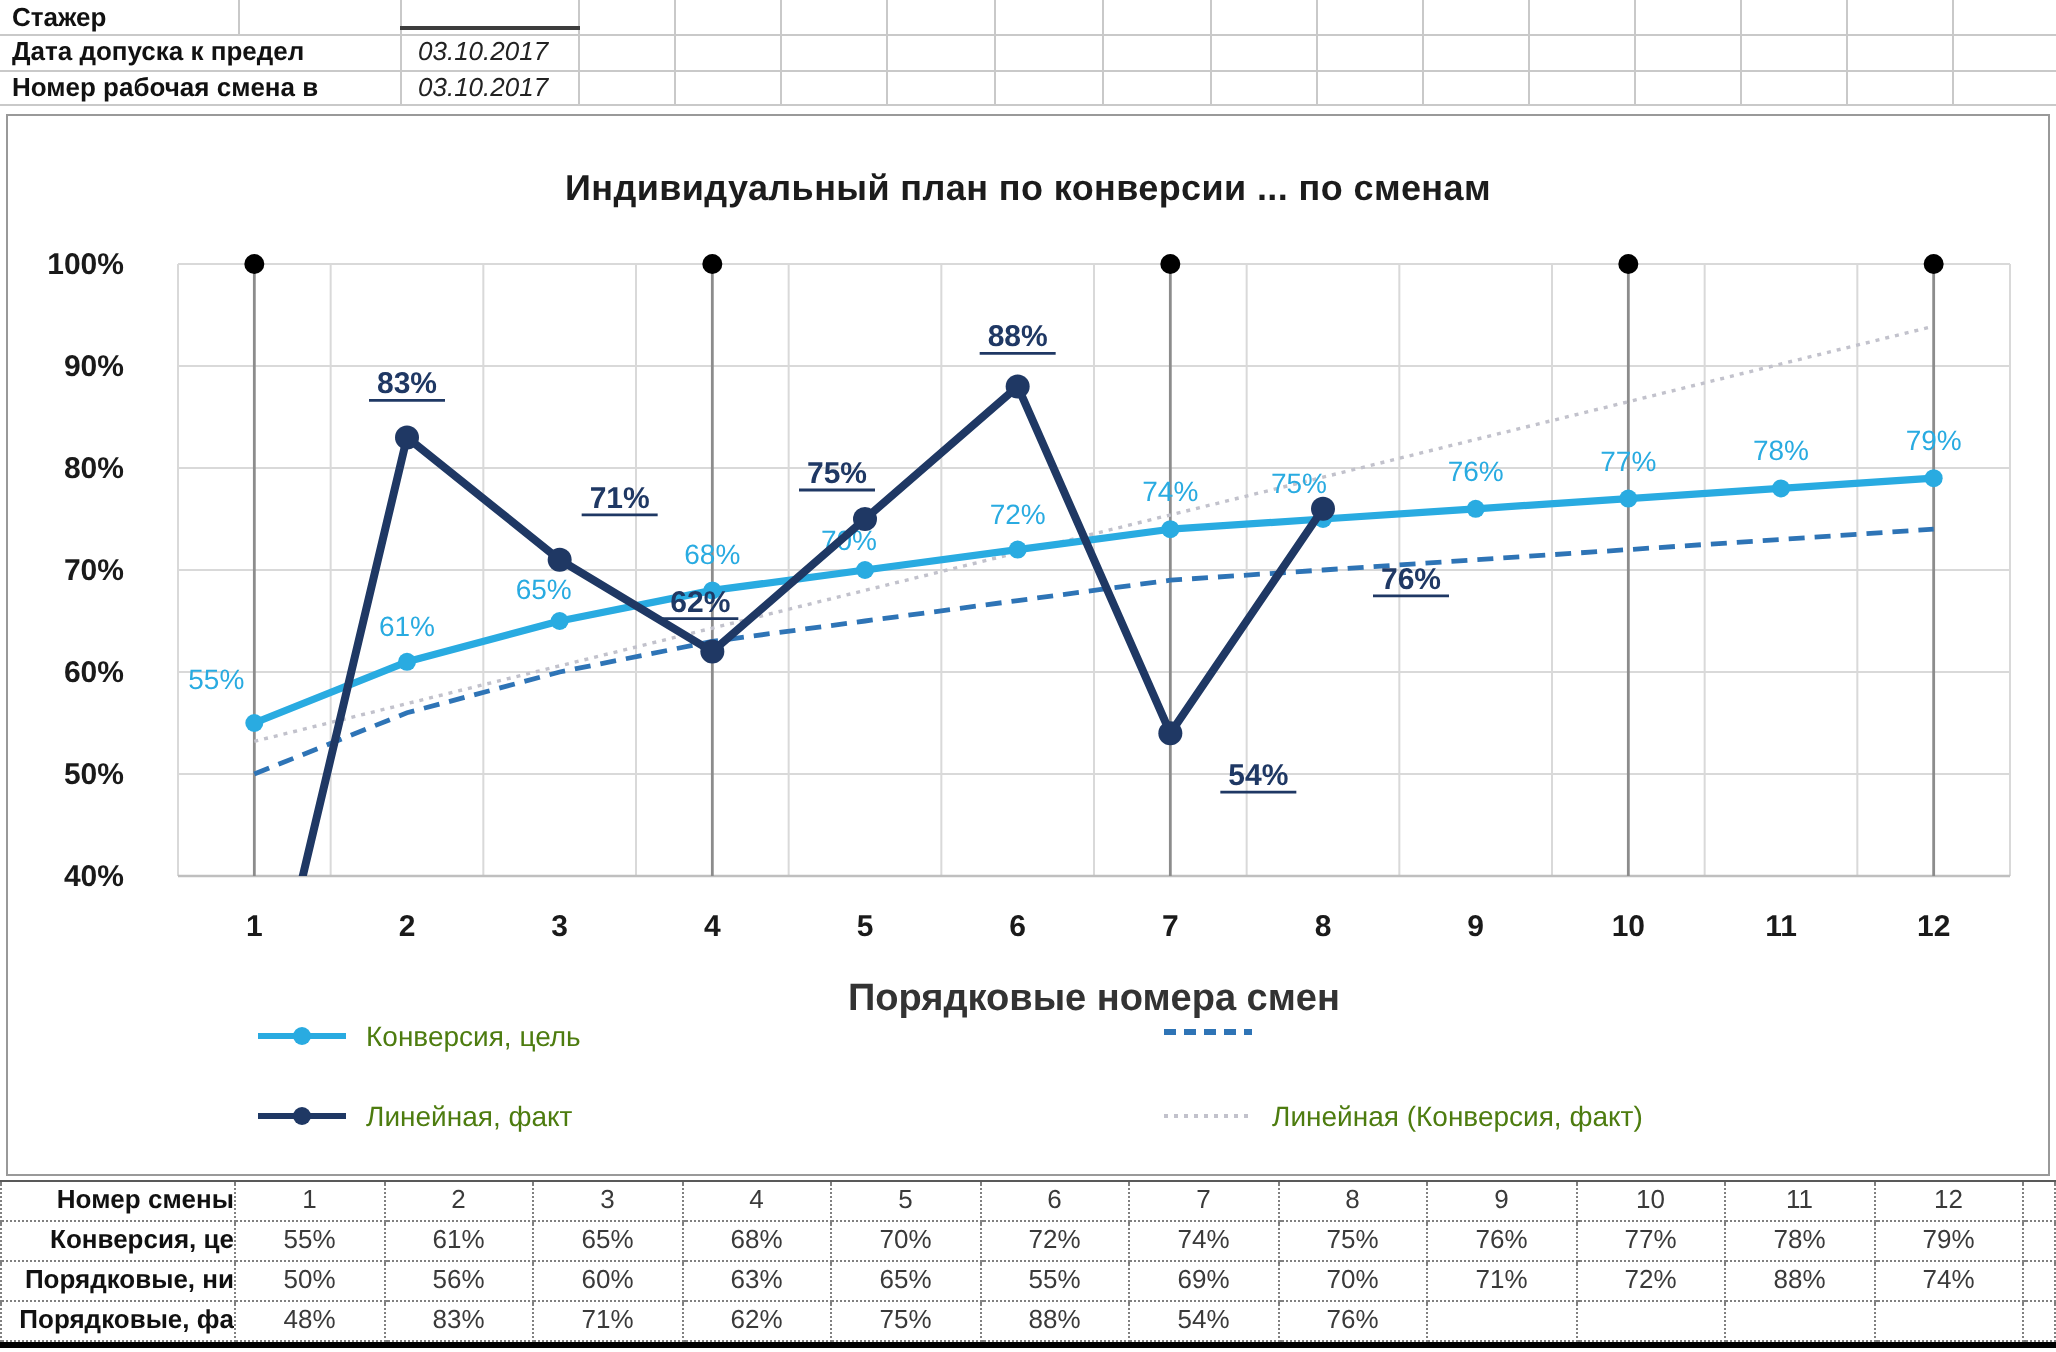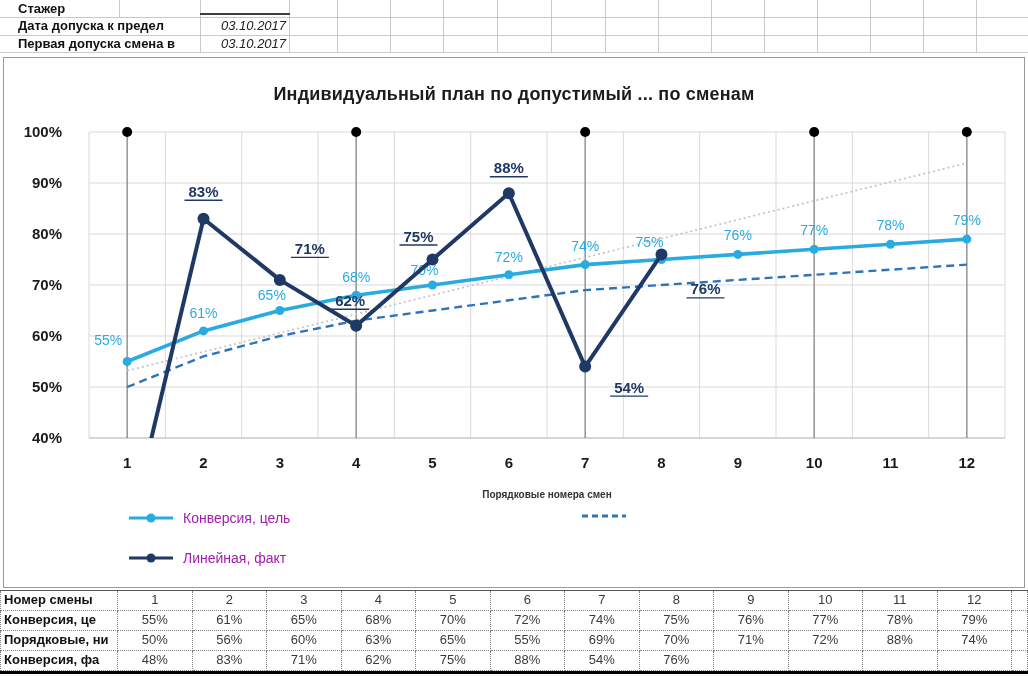--- a/index.html
+++ b/index.html
@@ -1,44 +1,44 @@
 <!DOCTYPE html>
 <html><head>
 <meta charset="utf-8">
 <style>
   html,body{margin:0;padding:0;background:#fff;}
   body{width:1028px;height:676px;position:relative;overflow:hidden;
        font-family:"Liberation Sans",sans-serif;-webkit-font-smoothing:antialiased;}
   
   #sheet-top{position:absolute;left:0;top:0;width:1028px;height:57px;}
   .gl{position:absolute;background:#c9c9c9;}
-  .hrow{position:absolute;left:16px;height:17px;width:864px;}
+  .hrow{position:absolute;left:4px;height:17px;width:864px;}
   .hlabel{position:absolute;left:2px;top:1px;font-size:13px;font-weight:bold;color:#111;
           background:#fff;padding-right:3px;white-space:nowrap;}
   .hvalue{position:absolute;left:205px;top:1px;font-size:13px;color:#222;background:#fff;white-space:nowrap;font-style:italic;}
   #trainee-underline{position:absolute;left:200px;top:13px;width:90px;height:2px;background:#3d3d3d;}
   
   #chart{position:absolute;left:3px;top:57px;width:1022px;height:531px;
          border:1px solid #999;background:#fff;box-sizing:border-box;}
   #chart-title{position:absolute;left:0;top:26px;width:1020px;text-align:center;
                font-size:18px;font-weight:bold;color:#1c1c1c;letter-spacing:.2px;}
   #chart-svg{position:absolute;left:0;top:0;}
   #x-axis-title{position:absolute;left:393px;top:431px;width:300px;text-align:center;
-                font-size:10px;font-weight:bold;color:#333;}
+                font-size:19px;font-weight:bold;color:#333;}
   .legend-item{position:absolute;display:flex;align-items:center;gap:9px;
-               font-size:14px;color:#a21caf;white-space:nowrap;}
+               font-size:14px;color:#4d7c0f;white-space:nowrap;}
   .legend-sample{flex:0 0 auto;}
   
   #data-table{position:absolute;left:0;top:590px;width:1028px;
               border-top:1px solid #595959;border-bottom:3px solid #000;
               display:grid;grid-template-columns:118px repeat(12,74.5px) 1fr;
               font-size:13px;box-sizing:border-box;}
   .t-cell{height:19px;line-height:18px;border-right:1px dotted #808080;
           border-bottom:1px dotted #808080;overflow:hidden;white-space:nowrap;}
-  .t-label{font-weight:bold;color:#111;padding-left:3px;border-left:1px dotted #808080;}
+  .t-label{font-weight:bold;color:#111;padding-left:3px;border-left:1px dotted #808080;text-align:right;}
   .t-val{text-align:center;color:#3a3a3a;}
 </style>
 </head>
 <body>
 
 <div id="sheet-top">
     <div class="gl" style="left: 0px; top: 52px; width: 1028px; height: 1px;"></div>
     <div class="gl" style="left: 0px; top: 35px; width: 1028px; height: 1px;"></div>
     <div class="gl" style="left: 0px; top: 17px; width: 1028px; height: 1px;"></div>
     <div class="gl" style="left: 976px; top: 0px; width: 1px; height: 52px;"></div>
@@ -59,21 +59,21 @@
     <div class="gl" style="left: 119px; top: 0px; width: 1px; height: 17px;"></div>
   <div class="hrow" style="top:0">
     <span class="hlabel">Стажер</span>
   </div>
   <div id="trainee-underline"></div>
   <div class="hrow" style="top:17px">
     <span class="hlabel">Дата допуска к предел</span>
     <span class="hvalue">03.10.2017</span>
   </div>
   <div class="hrow" style="top:35px">
-    <span class="hlabel">Первая допуска смена в</span>
+    <span class="hlabel">Номер рабочая смена в</span>
     <span class="hvalue">03.10.2017</span>
   </div>
 </div>
 
 <div id="chart">
   <svg id="chart-svg" width="1020" height="529">
       <defs>
         <clipPath id="plotClip">
           <rect x="82" y="60" width="922" height="320"></rect>
         </clipPath>
@@ -172,21 +172,21 @@
       <text x="352.16666666666663" y="410" text-anchor="middle" fill="#1a1a1a" font-size="15px" font-weight="bold">4</text>
       <text x="428.5" y="410" text-anchor="middle" fill="#1a1a1a" font-size="15px" font-weight="bold">5</text>
       <text x="504.8333333333333" y="410" text-anchor="middle" fill="#1a1a1a" font-size="15px" font-weight="bold">6</text>
       <text x="581.1666666666666" y="410" text-anchor="middle" fill="#1a1a1a" font-size="15px" font-weight="bold">7</text>
       <text x="657.5" y="410" text-anchor="middle" fill="#1a1a1a" font-size="15px" font-weight="bold">8</text>
       <text x="733.8333333333333" y="410" text-anchor="middle" fill="#1a1a1a" font-size="15px" font-weight="bold">9</text>
       <text x="810.1666666666666" y="410" text-anchor="middle" fill="#1a1a1a" font-size="15px" font-weight="bold">10</text>
       <text x="886.5" y="410" text-anchor="middle" fill="#1a1a1a" font-size="15px" font-weight="bold">11</text>
       <text x="962.8333333333333" y="410" text-anchor="middle" fill="#1a1a1a" font-size="15px" font-weight="bold">12</text>
     </svg>
-  <div id="chart-title">Индивидуальный план по допустимый ... по сменам</div>
+  <div id="chart-title">Индивидуальный план по конверсии ... по сменам</div>
   <div id="x-axis-title">Порядковые номера смен</div>
 
   <div class="legend-item" style="left:124px;top:452px">
     <svg class="legend-sample" width="46" height="12">
       <line x1="1" y1="6" x2="45" y2="6" stroke-width="3" stroke="#29ABE1"></line>
         <circle cx="23" cy="6" r="4.5" fill="#29ABE1"></circle>
     </svg>
     <span>Конверсия, цель</span>
   </div>
   <div class="legend-item" style="left:124px;top:492px">
@@ -194,20 +194,27 @@
       <line x1="1" y1="6" x2="45" y2="6" stroke-width="3" stroke="#1F3864"></line>
         <circle cx="23" cy="6" r="4.5" fill="#1F3864"></circle>
     </svg>
     <span>Линейная, факт</span>
   </div>
   <div class="legend-item" style="left:577px;top:452px">
     <svg class="legend-sample" width="46" height="12">
       <line x1="1" y1="6" x2="45" y2="6" stroke-width="3" stroke="#2E74B6" stroke-dasharray="6 4"></line>
         <circle cx="23" cy="6" r="4.5" style="display: none;"></circle>
     </svg>
+  </div>
+  <div class="legend-item" style="left:577px;top:492px">
+    <svg class="legend-sample" width="46" height="12">
+      <line x1="1" y1="6" x2="45" y2="6" stroke-width="2" stroke="#C2C2CC" stroke-dasharray="2 3"></line>
+        <circle cx="23" cy="6" r="4.5" style="display: none;"></circle>
+    </svg>
+    <span>Линейная (Конверсия, факт)</span>
   </div>
 </div>
 
 <div id="data-table">
     <div class="t-cell t-label">Номер смены</div>
     <div class="t-cell t-val">1</div>
     <div class="t-cell t-val">2</div>
     <div class="t-cell t-val">3</div>
     <div class="t-cell t-val">4</div>
     <div class="t-cell t-val">5</div>
@@ -240,21 +247,21 @@
     <div class="t-cell t-val">63%</div>
     <div class="t-cell t-val">65%</div>
     <div class="t-cell t-val">55%</div>
     <div class="t-cell t-val">69%</div>
     <div class="t-cell t-val">70%</div>
     <div class="t-cell t-val">71%</div>
     <div class="t-cell t-val">72%</div>
     <div class="t-cell t-val">88%</div>
     <div class="t-cell t-val">74%</div>
     <div class="t-cell t-val"></div>
-    <div class="t-cell t-label">Конверсия, фа</div>
+    <div class="t-cell t-label">Порядковые, фа</div>
     <div class="t-cell t-val">48%</div>
     <div class="t-cell t-val">83%</div>
     <div class="t-cell t-val">71%</div>
     <div class="t-cell t-val">62%</div>
     <div class="t-cell t-val">75%</div>
     <div class="t-cell t-val">88%</div>
     <div class="t-cell t-val">54%</div>
     <div class="t-cell t-val">76%</div>
     <div class="t-cell t-val"></div>
     <div class="t-cell t-val"></div>

